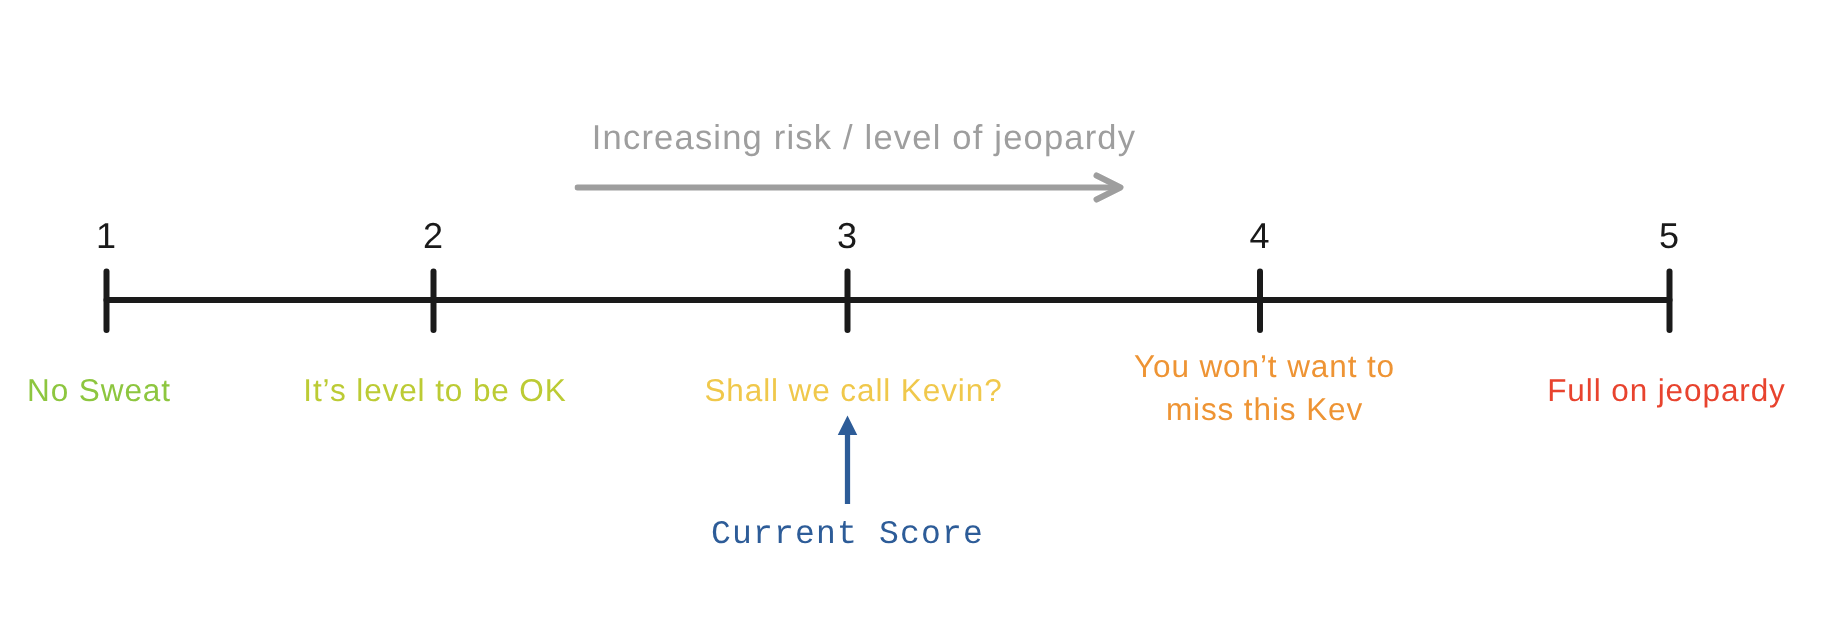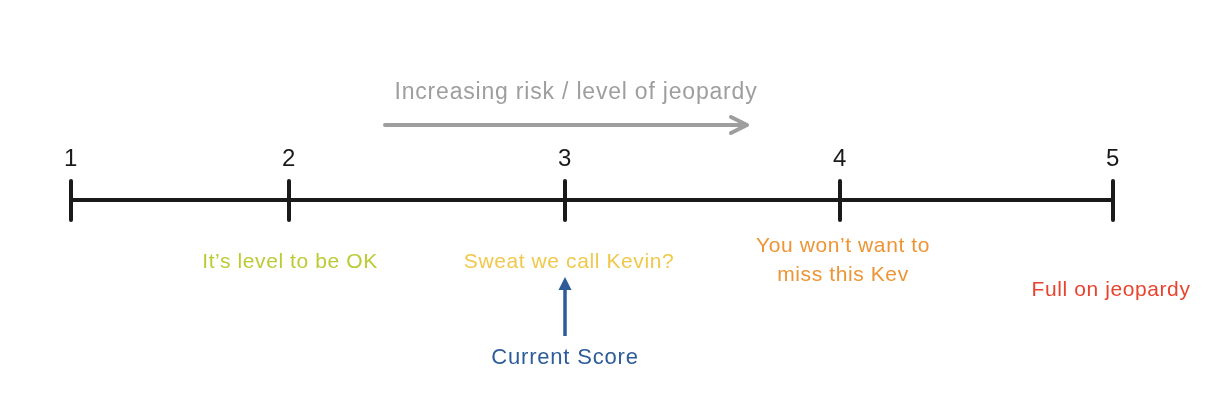--- a/index.html
+++ b/index.html
@@ -113,31 +113,32 @@
     <div class="tick" style="left:840px"></div>
     <div class="tick" style="left:1113px"></div>
 
     <div class="tick-number" style="left:71px">1</div>
     <div class="tick-number" style="left:289px">2</div>
     <div class="tick-number" style="left:565px">3</div>
     <div class="tick-number" style="left:840px">4</div>
     <div class="tick-number" style="left:1113px">5</div>
   </div>
 
+  <div class="point-label" style="left: 66px; color: rgb(141, 198, 63);">No Sweat</div>
 
   <div class="point-label" style="left: 290px; color: rgb(188, 203, 52);">It’s level to be OK</div>
 
-  <div class="point-label" style="left: 569px; color: rgb(240, 200, 75);">Sweat we call Kevin?</div>
+  <div class="point-label" style="left: 569px; color: rgb(240, 200, 75);">Shall we call Kevin?</div>
 
   <div class="point-label wrap" style="left: 843px; color: rgb(238, 148, 52);">You won’t want to miss this Kev</div>
 
-  <div class="point-label" style="left: 1111px; color: rgb(232, 67, 46); margin-top: 28px;">Full on jeopardy</div>
+  <div class="point-label" style="left: 1111px; color: rgb(232, 67, 46);">Full on jeopardy</div>
 
   <div class="v-arrow" style="color: rgb(45, 92, 152);">
     <svg width="22" height="62" viewBox="0 0 22 62">
       <line x1="11" y1="60" x2="11" y2="10" stroke="currentColor" stroke-width="3.5"></line>
       <polygon points="11,1 4.5,14 17.5,14" fill="currentColor"></polygon>
     </svg>
   </div>
 
-  <div class="current-score" style="color: rgb(45, 92, 152);">Current Score</div>
+  <div class="current-score" style="color: rgb(45, 92, 152); font-family: Liberation Mono, monospace;">Current Score</div>
 
 </div>
 
 </body></html>

